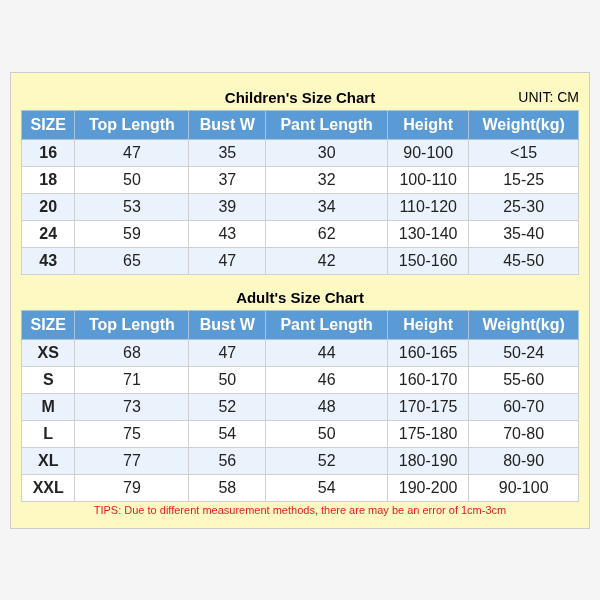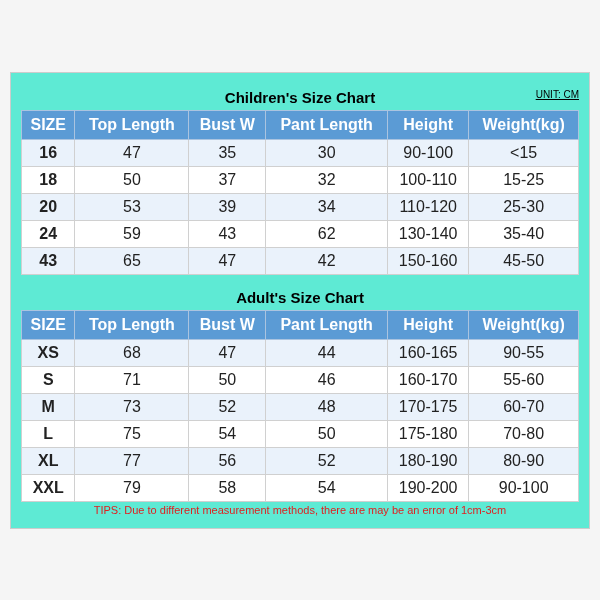--- a/index.html
+++ b/index.html
@@ -6,41 +6,40 @@
     body {
       width: 600px;
       height: 600px;
       background: #f5f5f5;
       font-family: Arial, sans-serif;
       display: flex;
       align-items: center;
       justify-content: center;
     }
     .chart-wrapper {
-      background: #5eead4;
+      background: #fef9c3;
       border: 1px solid #ccc;
       width: 580px;
       padding: 10px;
     }
     .section-title {
       text-align: center;
       font-size: 15px;
       font-weight: bold;
       color: #000;
       padding: 6px 0 4px 0;
       position: relative;
     }
     .unit-label {
       position: absolute;
       right: 0;
       top: 6px;
-      font-size: 10px;
+      font-size: 14px;
       font-weight: normal;
       color: #000;
-      text-decoration: underline;
     }
     table {
       width: 100%;
       border-collapse: collapse;
       font-size: 16px;
     }
     th {
       background-color: #5b9bd5;
       color: #fff;
       padding: 5px 4px;
@@ -154,21 +153,21 @@
         <th>Weight(kg)</th>
       </tr>
     </thead>
     <tbody id="adult-tbody">
     <tr>
           <td>XS</td>
           <td>68</td>
           <td>47</td>
           <td>44</td>
           <td>160-165</td>
-          <td>90-55</td>
+          <td>50-24</td>
         </tr>
         <tr>
           <td>S</td>
           <td>71</td>
           <td>50</td>
           <td>46</td>
           <td>160-170</td>
           <td>55-60</td>
         </tr>
         <tr>

